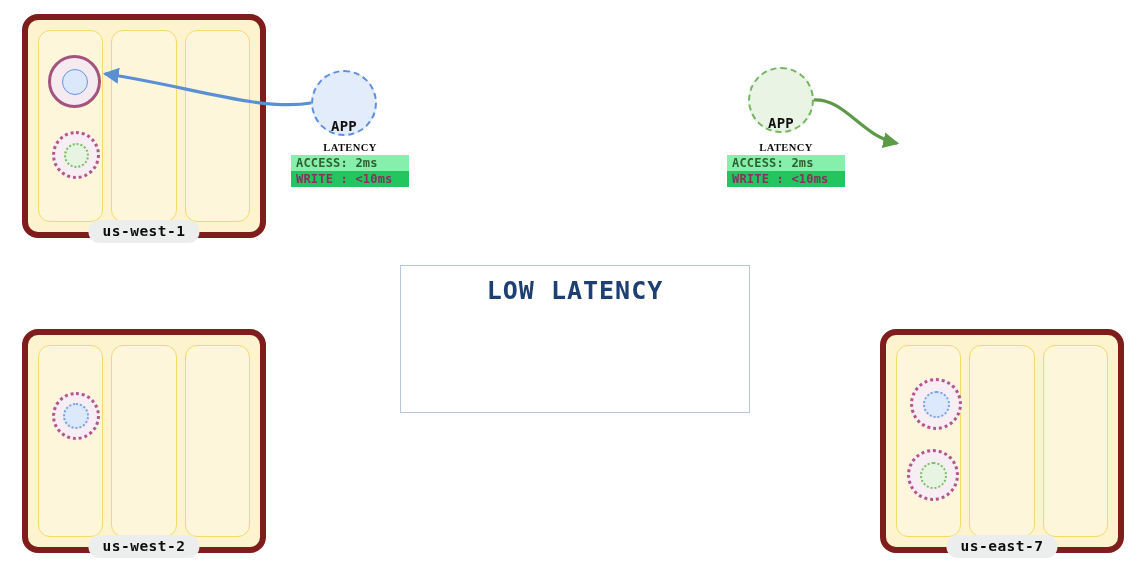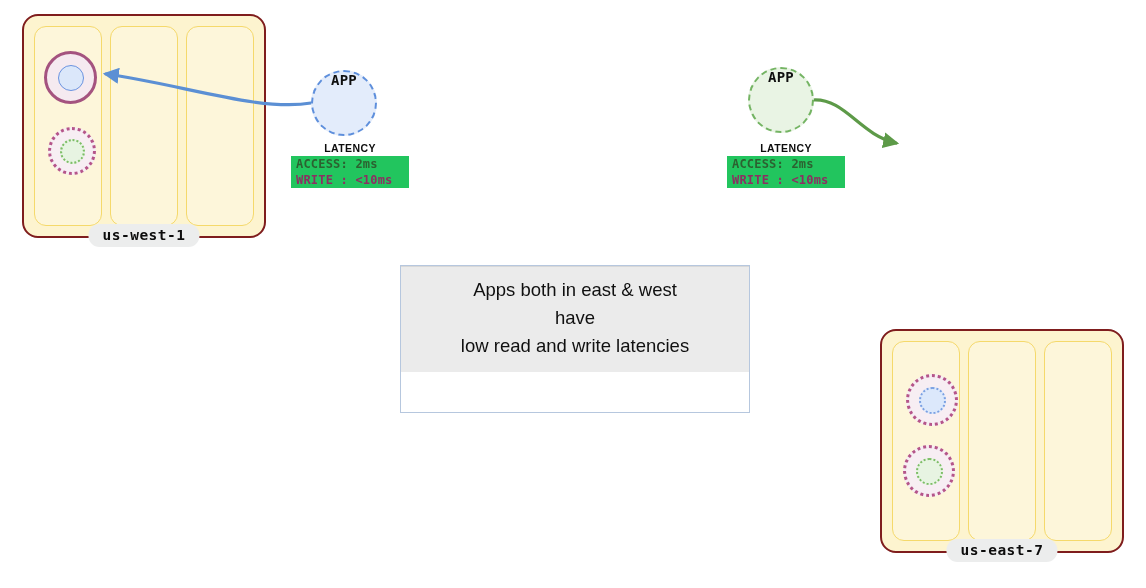--- a/index.html
+++ b/index.html
@@ -17,21 +17,21 @@
     height: 588px;
     background: #ffffff;
     overflow: hidden;
   }
 
   
   .region {
     position: absolute;
     box-sizing: border-box;
     background: #fdf4cf;
-    border: 2px solid #7f1d1d;
+    border: 6px solid #7f1d1d;
     border-radius: 16px;
     padding: 10px;
     display: flex;
     gap: 8px;
   }
   .az {
     flex: 1 1 0;
     box-sizing: border-box;
     background: #fdf6da;
     border: 1.5px solid #f5d96b;
@@ -95,21 +95,21 @@
     background: #e7f4e2;
     border: 2px dotted #7cbd66;
   }
 
   
   .app {
     position: absolute;
     box-sizing: border-box;
     border-radius: 50%;
     display: flex;
-    align-items: flex-start;
+    align-items: flex-end;
     justify-content: center;
     font-family: "DejaVu Sans Mono", "Liberation Mono", monospace;
     font-size: 14px;
     font-weight: bold;
     color: #101010;
     letter-spacing: 0.3px;
   }
   .app.blue {
     background: #e3ecfb;
     border: 2px dashed #5e8fdc;
@@ -119,37 +119,37 @@
     border: 2px dashed #74b463;
   }
 
   
   .latency {
     position: absolute;
     width: 118px;
   }
   .latency-title {
     text-align: center;
-    font-family: Liberation Sans, sans-serif;
+    font-family: Liberation Serif, serif;
     font-size: 10.5px;
     font-weight: bold;
     color: #0c0c0c;
     letter-spacing: 0.4px;
     margin-bottom: 2px;
   }
   .latency-row {
     font-family: "DejaVu Sans Mono", "Liberation Mono", monospace;
     font-size: 12px;
     font-weight: bold;
     padding: 1px 0 1px 5px;
     letter-spacing: 0.2px;
     white-space: pre;
   }
   .latency-row.access {
-    background: #22c55e;
+    background: #86efac;
     color: #2c6130;
   }
   .latency-row.write {
     background: #22c55e;
     color: #8c2f62;
   }
 
   
   .callout {
     position: absolute;
@@ -215,20 +215,30 @@
       <div class="node dotted" style="left:13px; top:100px; width:48px; height:48px;">
         <div class="node-inner inner-green-dotted" style="width:25px; height:25px;"></div>
       </div>
     </div>
     <div class="az"></div>
     <div class="az"></div>
     <div class="region-label" style="bottom:-11px;">us-west-1</div>
   </div>
 
 
+  <div class="region" style="left:22px; top:329px; width:244px; height:224px;">
+    <div class="az">
+      <div class="node dotted" style="left:13px; top:46px; width:48px; height:48px;">
+        <div class="node-inner inner-blue-dotted" style="width:26px; height:26px;"></div>
+      </div>
+    </div>
+    <div class="az"></div>
+    <div class="az"></div>
+    <div class="region-label" style="bottom:-11px;">us-west-2</div>
+  </div>
 
   <div class="region" style="left:880px; top:329px; width:244px; height:224px;">
     <div class="az">
       <div class="node dotted" style="left:13px; top:32px; width:52px; height:52px;">
         <div class="node-inner inner-blue-dotted" style="width:27px; height:27px;"></div>
       </div>
       <div class="node dotted" style="left:10px; top:103px; width:52px; height:52px;">
         <div class="node-inner inner-green-dotted" style="width:27px; height:27px;"></div>
       </div>
     </div>
@@ -251,20 +261,16 @@
     <div class="latency-row write">WRITE : &lt;10ms</div>
   </div>
 
   <div class="latency" style="left:727px; top:142px;">
     <div class="latency-title">LATENCY</div>
     <div class="latency-row access">ACCESS: 2ms</div>
     <div class="latency-row write">WRITE : &lt;10ms</div>
   </div>
 
   <div class="callout" style="left:400px; top:265px; width:350px; height:148px;">
-    <div class="callout-body">
-      <div>Apps both in east &amp; west</div>
-      <div>have</div>
-      <div>low read and write latencies</div>
-    </div>
+    <div class="callout-header">LOW LATENCY</div>
   </div>
 
 </div>
 
 </body></html>

